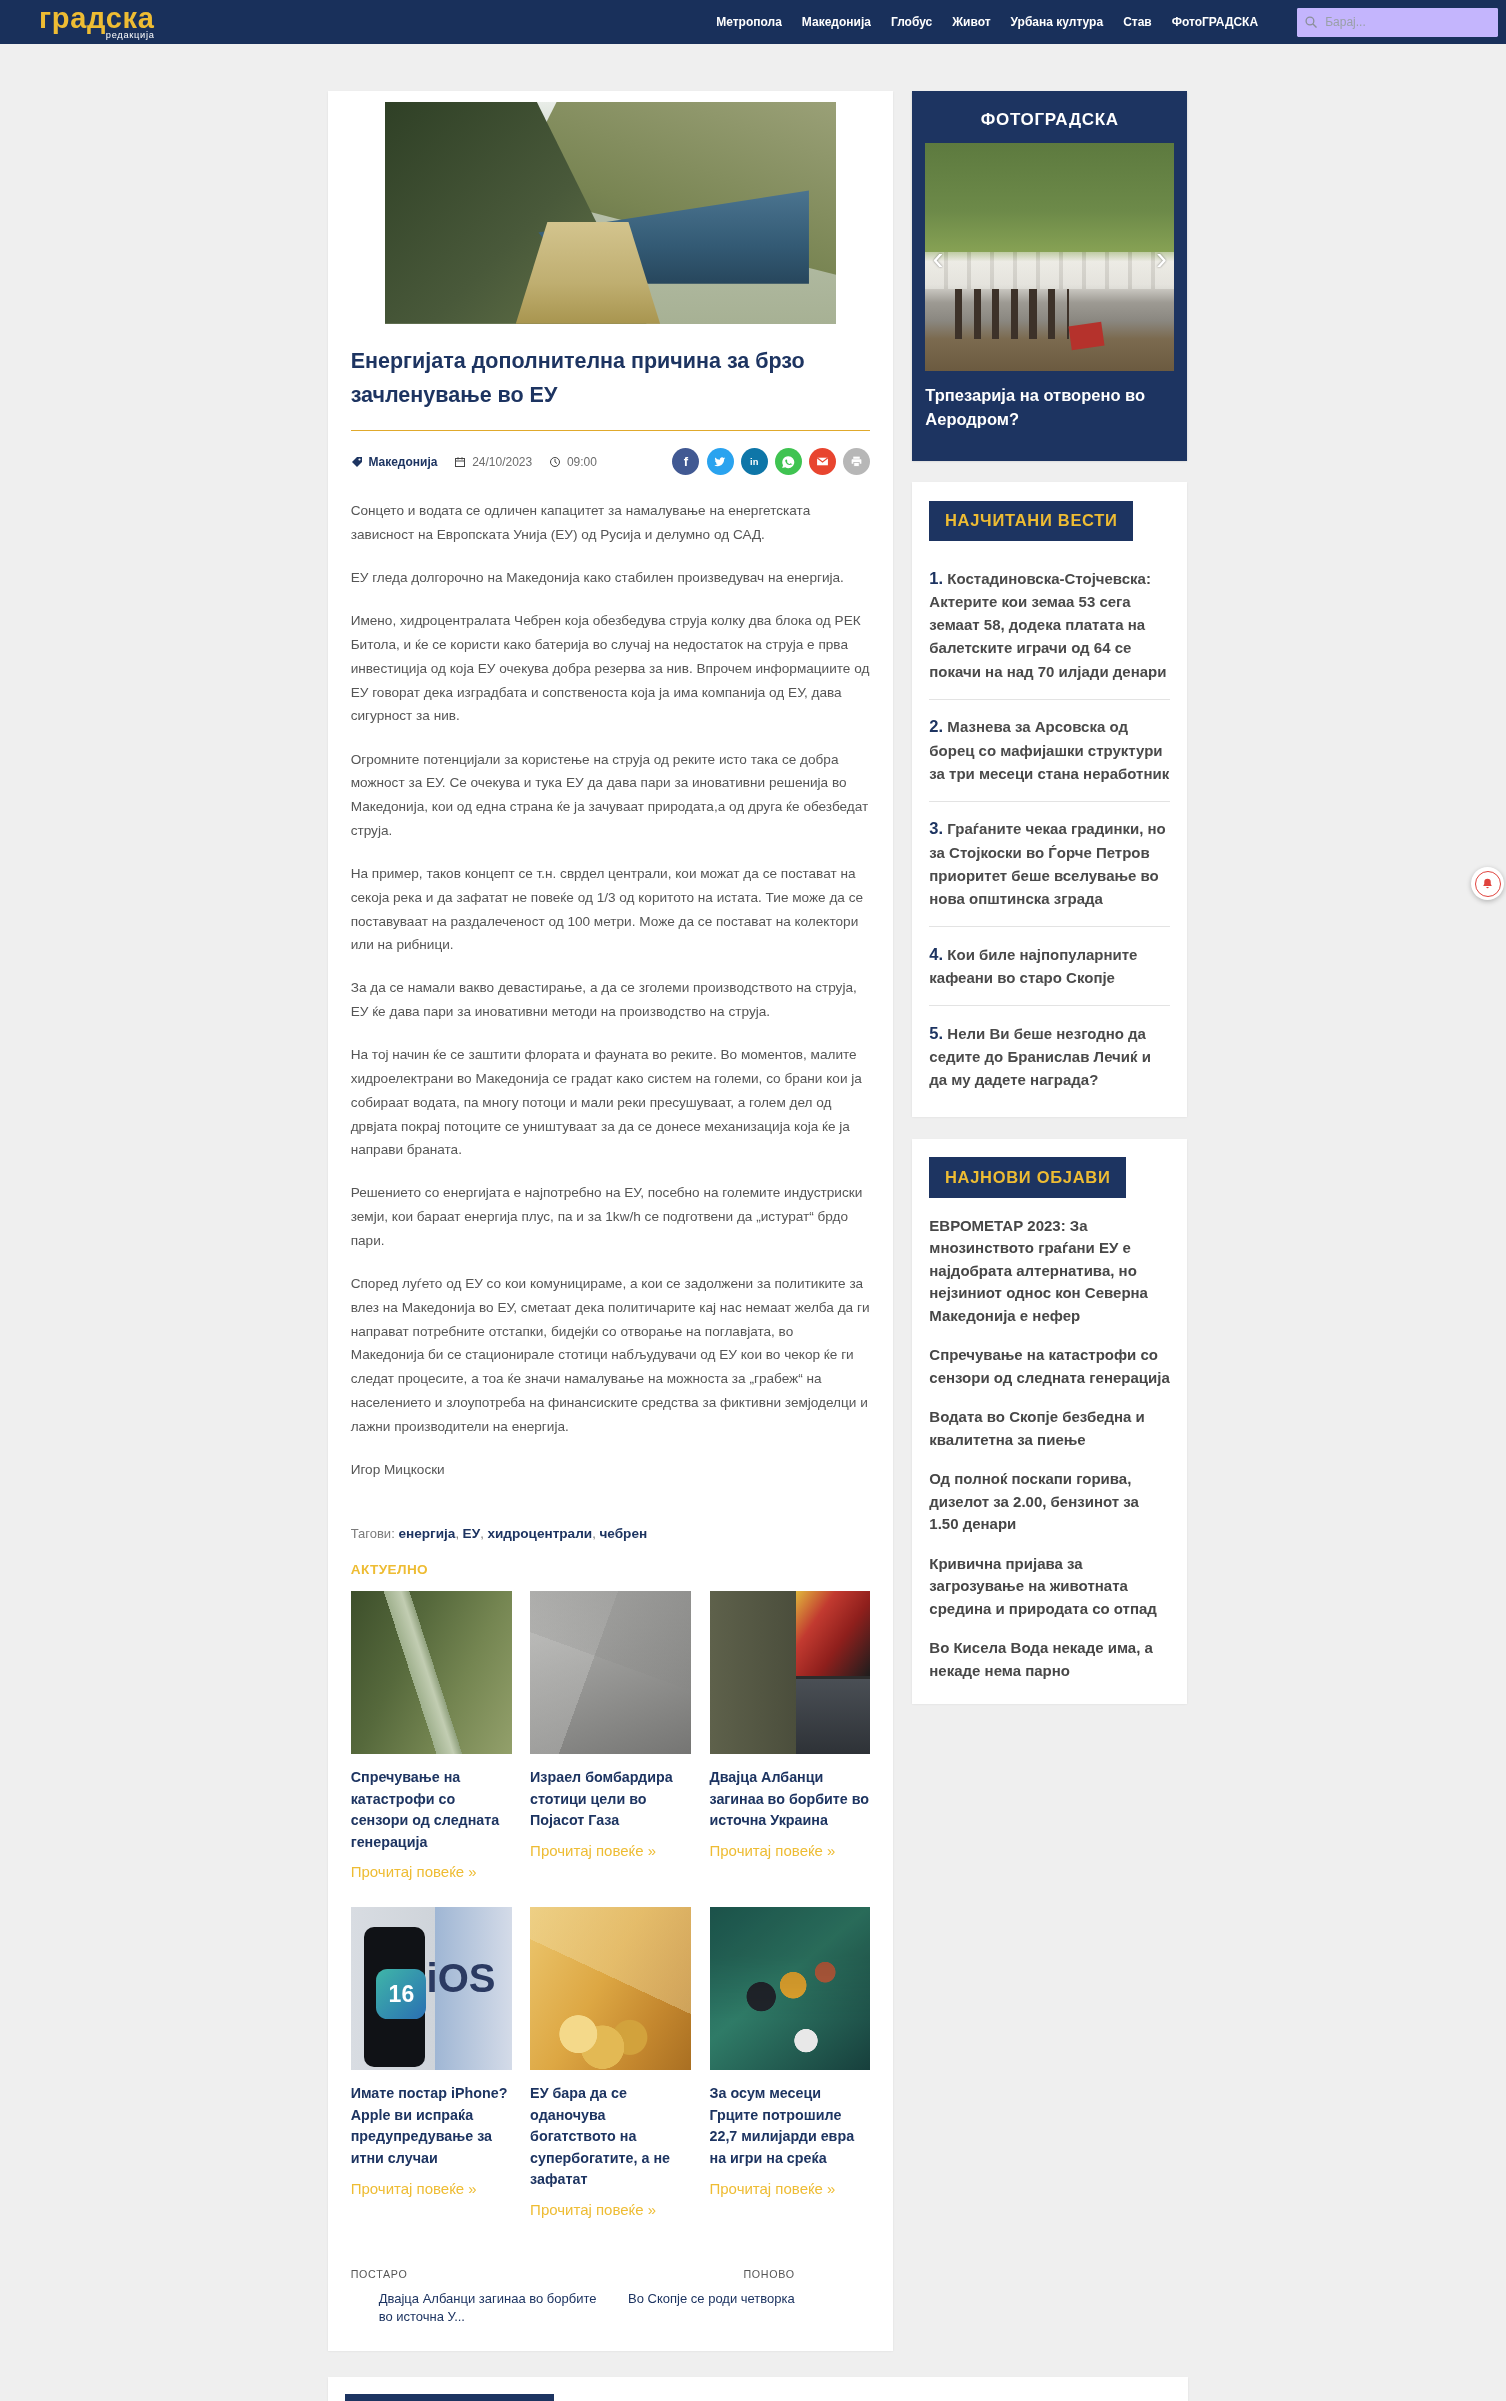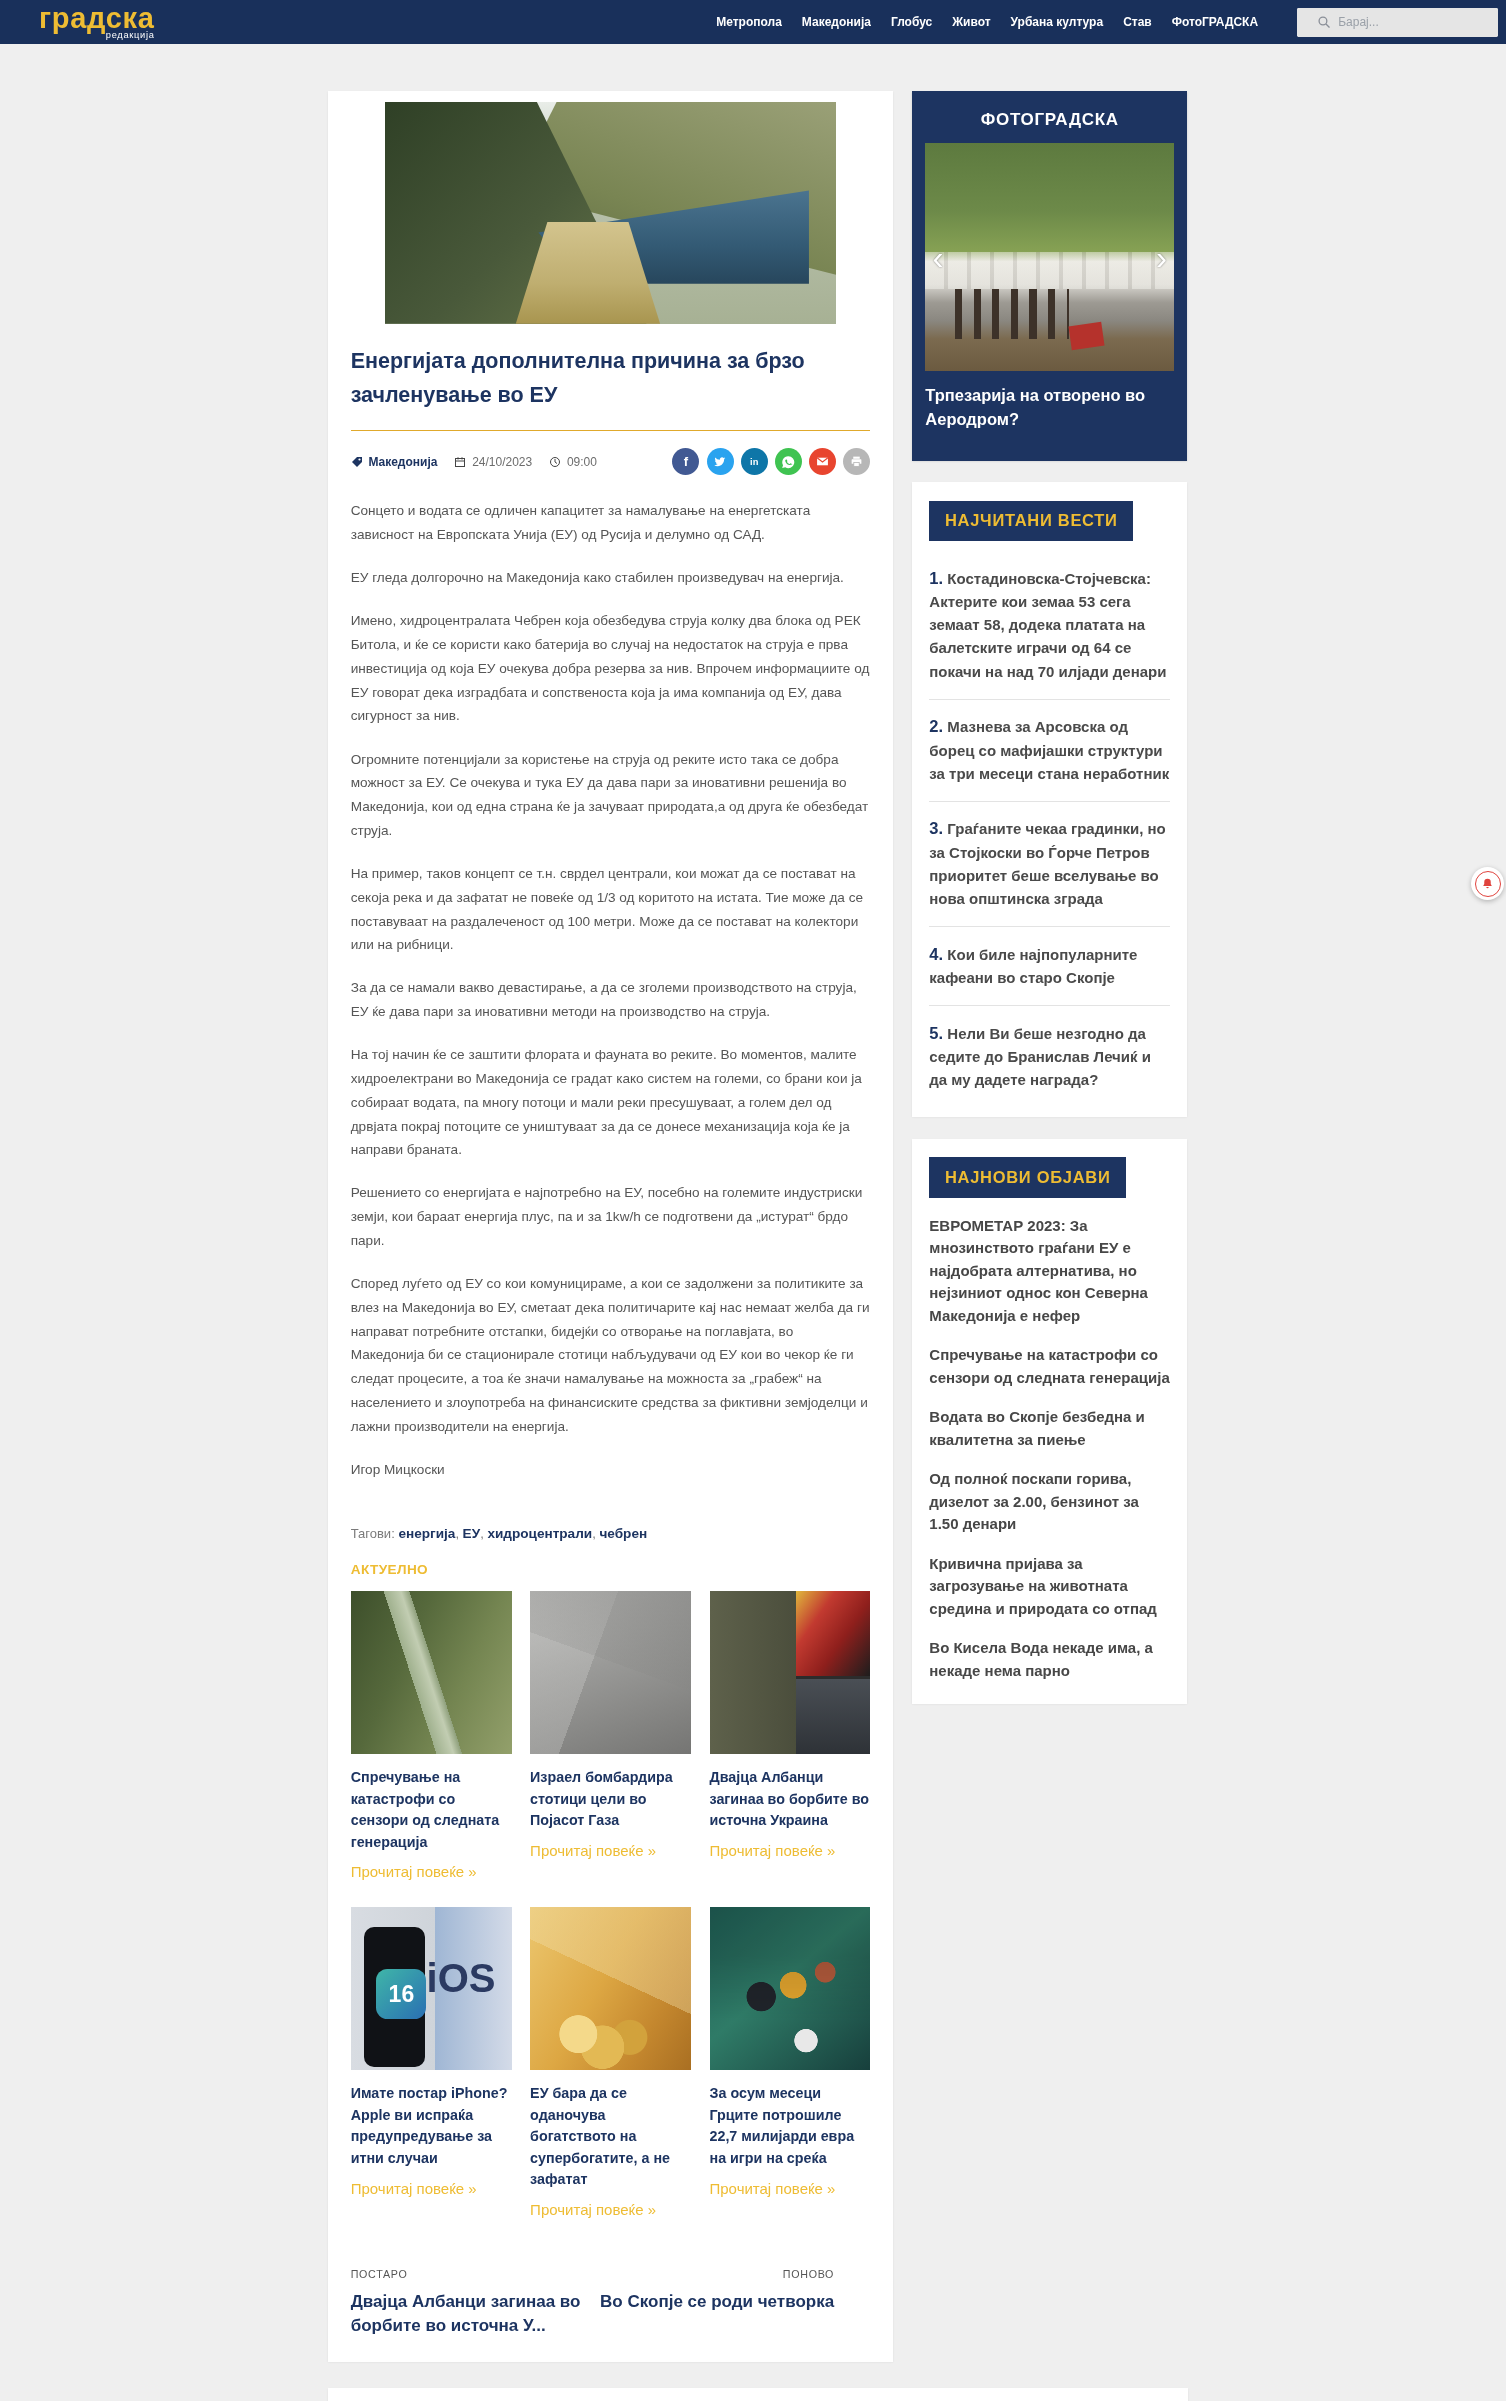--- a/index.html
+++ b/index.html
@@ -16,22 +16,22 @@
     padding:0 9.3px 0 39px;
   }
   .logo { display:flex; flex-direction:column; line-height:1; cursor:pointer; }
   .logo-title {
     color:#eebc33; font-weight:bold; font-size:29px; letter-spacing:0.7px;
   }
   .logo-sub { color:#ffffff; font-size:9.3px; text-align:right; margin-top:-1.4px; letter-spacing:0.7px; }
   .nav-menu { margin-left:auto; display:flex; align-items:center; gap:20px; }
   .nav-item { color:#ffffff; font-size:12px; font-weight:bold; cursor:pointer; white-space:nowrap; }
   .search-box {
-    width:201px; height:29px; margin-left:18.6px; background:#e5e5e5;
-    display:flex; align-items:center; gap:7.2px; padding:0 20px; border-radius:1.4px;
+    width:201px; height:29px; margin-left:18.6px; background:#c4b5fd;
+    display:flex; align-items:center; gap:7.2px; padding:0 7px; border-radius:1.4px;
   }
   .search-box svg { flex:0 0 auto; }
   .search-box input {
     border:none; outline:none; background:transparent; width:100%;
     font-size:12px; color:#555; font-family:"Liberation Sans",sans-serif;
   }
   .search-box input::placeholder { color:#9aa0a8; }
 
   
   .content-row { display:flex; align-items:flex-start; gap:19.3px; margin:47px 0 0 328px; }
@@ -112,21 +112,21 @@
     background:linear-gradient(0deg,transparent 30%, #00000022 70%),
                radial-gradient(circle at 32% 55%, #20242a 0 14.3px, transparent 15px),
                radial-gradient(circle at 52% 48%, #e0a32e 0 13px, transparent 13.6px),
                radial-gradient(circle at 72% 40%, #b35b3c 0 10px, transparent 10.7px),
                radial-gradient(circle at 60% 82%, #e8e8e8 0 11.4px, transparent 12px); }
 
   .post-nav { display:flex; margin:46px 5.7px 0; padding-top:4.3px; }
   .post-nav-col { max-width:48%; cursor:pointer; }
   .post-nav-col.right { text-align:right; }
   .pn-label { color:#555; font-size:10.7px; letter-spacing:0.7px; }
-  .pn-title { margin-top:10px; color:#1d3461; font-weight:bold; font-size:17px; line-height:1.4; }
+  .pn-title { margin-top:10px; color:#1d3461; font-weight:normal; font-size:13px; line-height:1.4;margin-left:28px; }
 
   
   .photo-widget { background:#1d3461; padding:13px 13px 29px; box-shadow:0 0.7px 2.1px rgba(0,0,0,.15); }
   .photo-widget-title { color:#fff; text-align:center; font-weight:bold; font-size:17px; letter-spacing:0.7px; margin:5.7px 0 13px; }
   .carousel { position:relative; width:100%; height:228px; overflow:hidden;
     background:linear-gradient(180deg,#5d7a3f 0%,#6d8a49 30%,#87a254 48%,#e9e7e0 52%,#d7d5cf 62%,#9d9a93 70%,#8a8780 78%,#7b6a4f 86%,#6b5a40 100%); }
   .carousel::before { content:""; position:absolute; left:0; right:0; top:48%; height:16%;
     background:repeating-linear-gradient(90deg,#f0efe9 0 18.6px,#c9c7c0 18.6px 23px); opacity:.55; }
   .carousel::after { content:""; position:absolute; left:58%; bottom:10%; width:33px; height:24px;
     background:#b5322c; transform:rotate(-8deg); }

